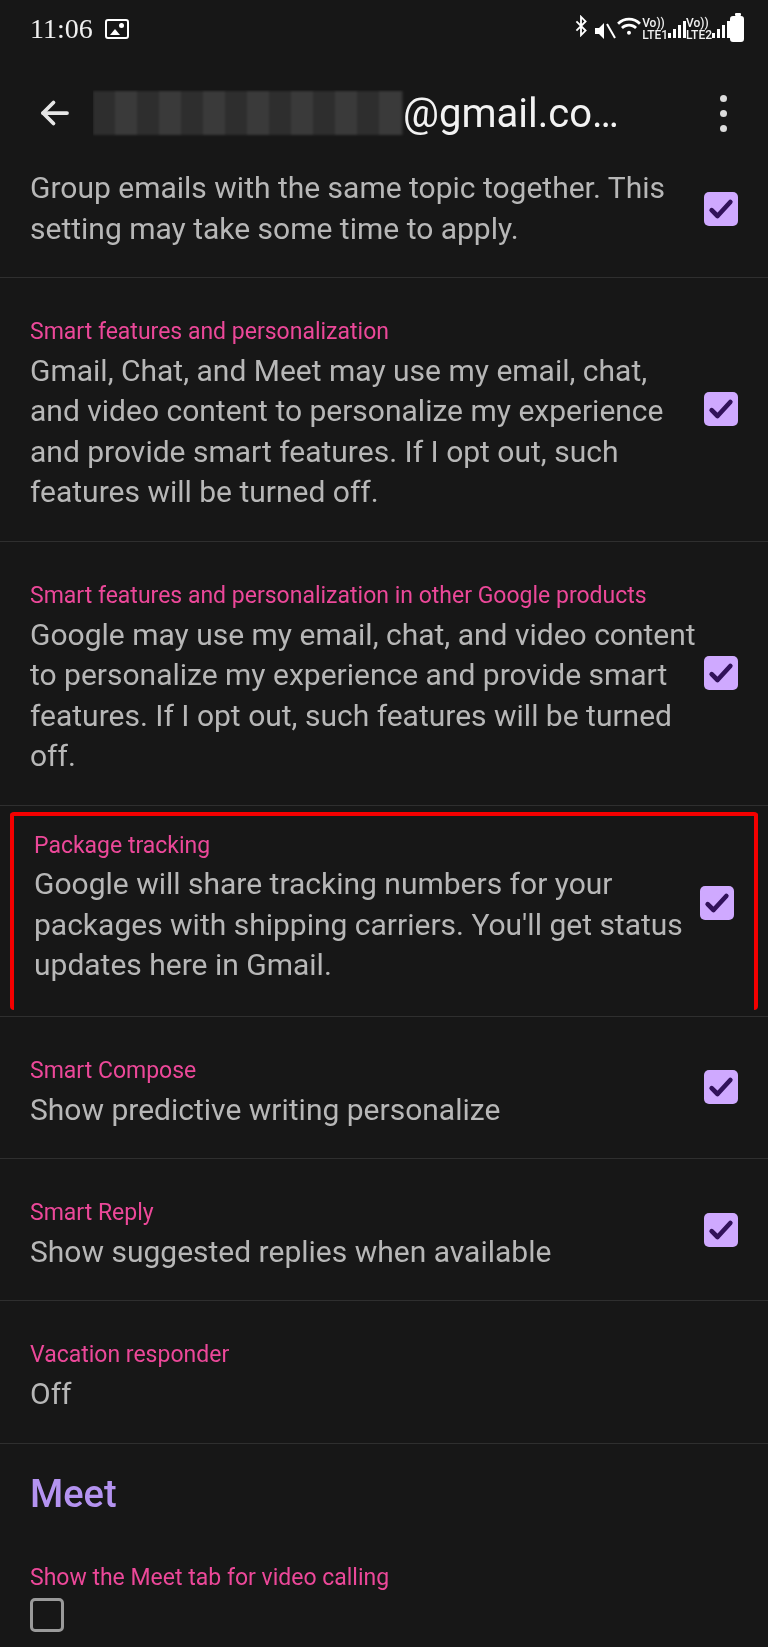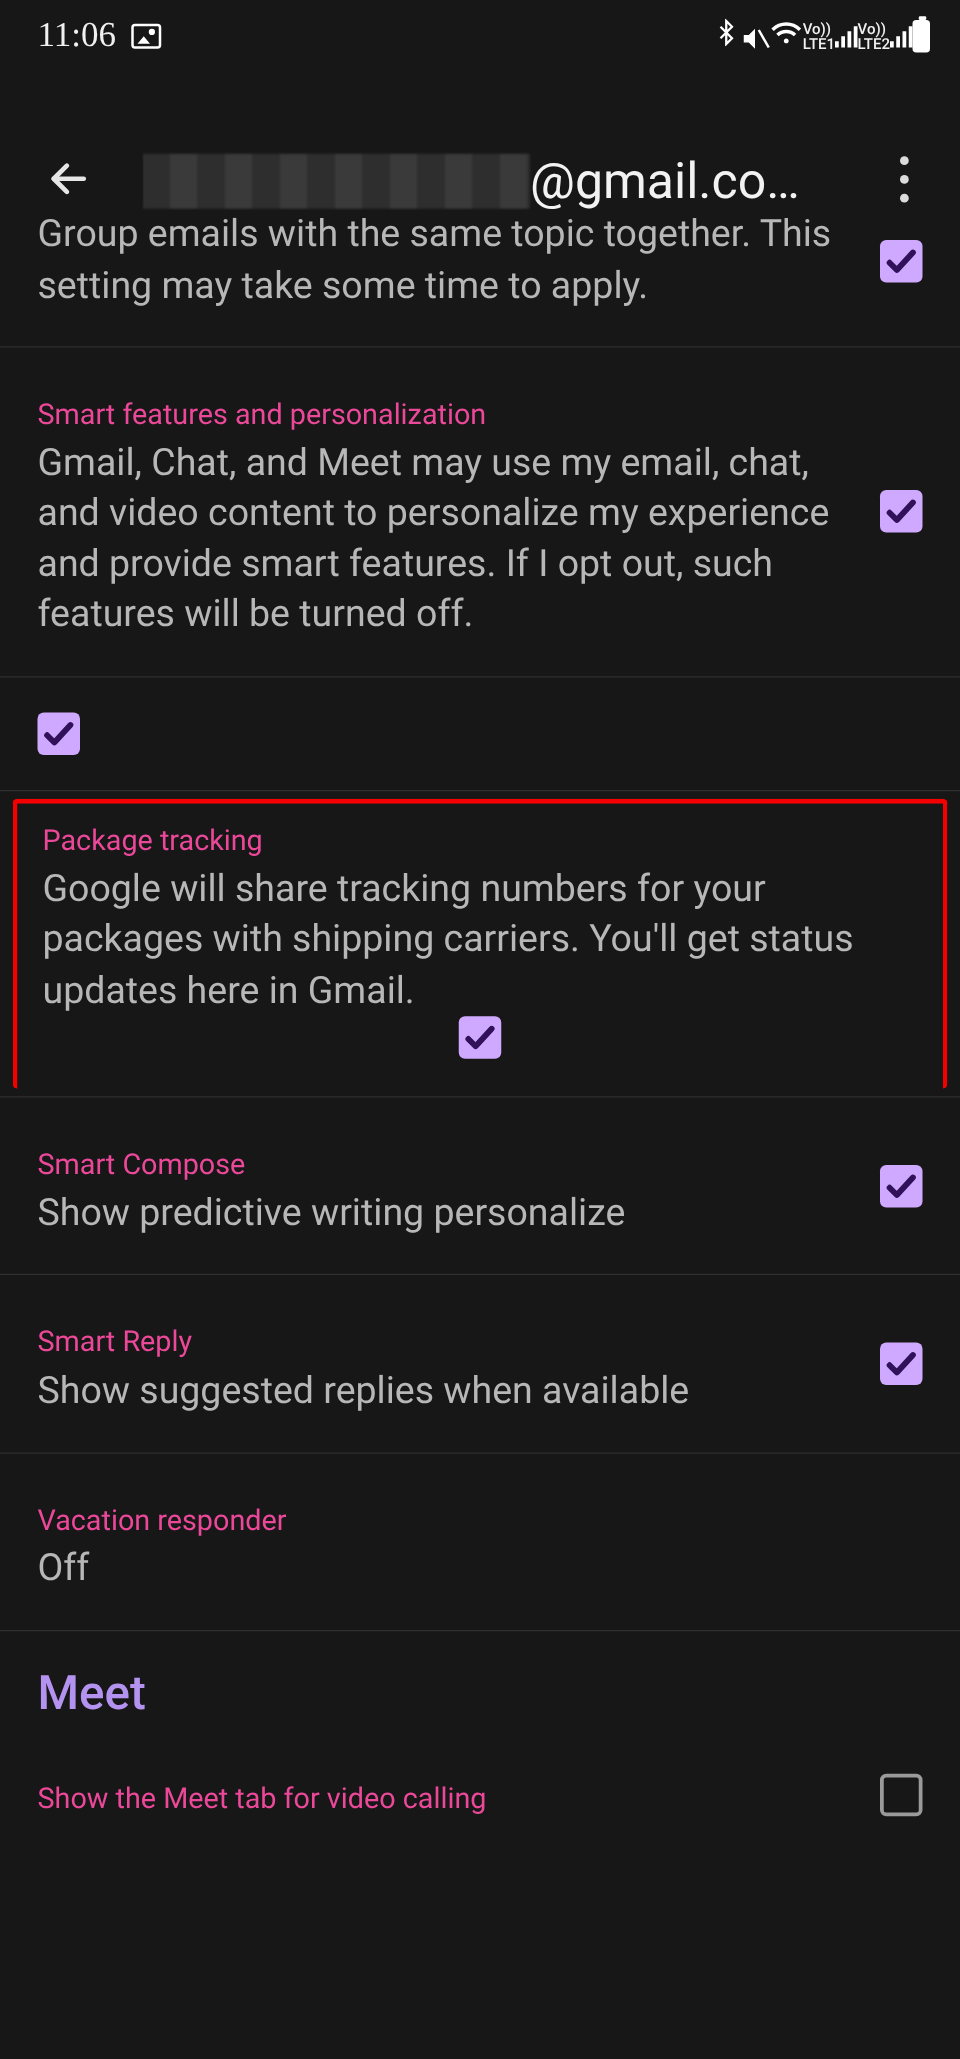--- a/index.html
+++ b/index.html
@@ -46,23 +46,23 @@
   .bars { display:flex; align-items:flex-end; gap:2px; height:18px; }
   .bars span { width:3px; background:#fff; }
   .bars .b1{height:5px}.bars .b2{height:9px}.bars .b3{height:13px}.bars .b4{height:17px}
   .batt { width:14px; height:26px; border:2px solid #fff; border-radius:3px; position:relative; background:#fff; }
   .batt::before { content:""; position:absolute; top:-5px; left:3px; width:6px; height:3px; background:#fff; border-radius:1px; }
 
   
   .app-bar {
     height: 110px;
     display:flex;
-    align-items:flex-end;
+    align-items:center;
     padding: 0 20px 0 30px;
-    gap: 34px;
+    gap: 13px;
   }
   .back-btn { width:50px; height:50px; display:flex; align-items:center; justify-content:center; }
   .back-btn svg { width:36px; height:36px; stroke:#e6e6e6; }
   .email-wrap { flex:1; min-width:0; display:flex; align-items:center; overflow:hidden; }
   .email-redact {
     width: 310px; height: 44px;
     background: repeating-linear-gradient(90deg,#2e2e2e 0 22px,#3a3a3a 22px 44px);
     filter: blur(1px);
     flex-shrink:0;
   }
@@ -115,20 +115,21 @@
   .section-label {
     padding: 28px 30px 8px 30px;
     font-size: 38px;
     font-weight:500;
     color:#b493f0;
   }
   .row.partial {
     border-bottom:none;
     padding-bottom:0;
     align-items:flex-start;
+    flex-direction:column;
   }
   .row.partial .title { margin-bottom:0; }
   .row.partial .chk { margin-top:6px; }
 </style>
 </head>
 <body>
 
 <div class="status-bar">
   <div class="status-left">
     <span>11:06</span>
@@ -214,29 +215,33 @@
       <div class="desc">Gmail, Chat, and Meet may use my email, chat, and video content to personalize my experience and provide smart features. If I opt out, such features will be turned off.</div>
     </div>
     <div class="chk">
       <svg viewBox="0 0 24 24" fill="none" stroke-width="4" stroke-linecap="round" stroke-linejoin="round">
           <polyline points="4 13 9 18 20 6"></polyline>
         </svg>
     </div>
   </div>
 
   <div class="row">
+    <div class="text">
+      <div class="title">Smart features and personalization in other Google products</div>
+      <div class="desc">Google may use my email, chat, and video content to personalize my experience and provide smart features. If I opt out, such features will be turned off.</div>
+    </div>
     <div class="chk">
       <svg viewBox="0 0 24 24" fill="none" stroke-width="4" stroke-linecap="round" stroke-linejoin="round">
           <polyline points="4 13 9 18 20 6"></polyline>
         </svg>
     </div>
   </div>
 
   <div class="highlight-wrap">
-    <div class="row highlight" style="border-bottom:none;flex-direction:column;">
+    <div class="row highlight" style="border-bottom:none;">
       <div class="text">
         <div class="title">Package tracking</div>
         <div class="desc">Google will share tracking numbers for your packages with shipping carriers. You'll get status updates here in Gmail.</div>
       </div>
       <div class="chk">
         <svg viewBox="0 0 24 24" fill="none" stroke-width="4" stroke-linecap="round" stroke-linejoin="round">
             <polyline points="4 13 9 18 20 6"></polyline>
           </svg>
       </div>
     </div>

